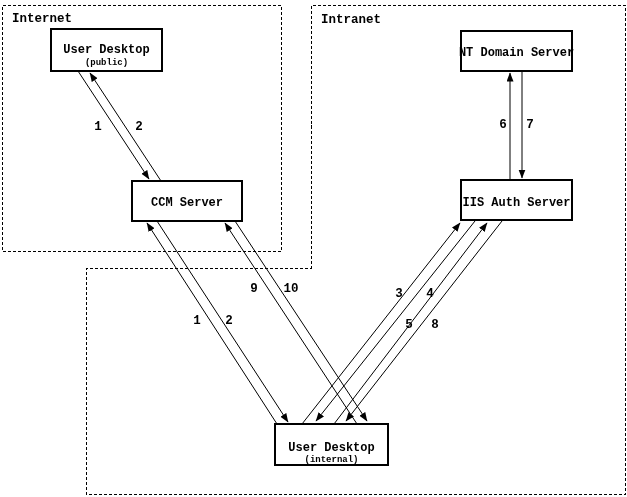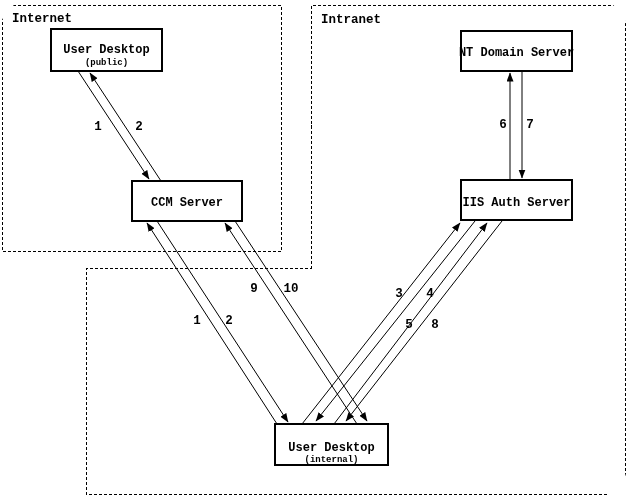--- a/index.html
+++ b/index.html
@@ -6,21 +6,20 @@
     margin: 0;
     padding: 0;
     background: #ffffff;
   }
   .stage {
     position: relative;
     width: 627px;
     height: 497px;
     background: #ffffff;
     overflow: hidden;
-    border-radius: 31px;
   }
   svg { display: block; }
   .zone-outline {
     fill: none;
     stroke: #000000;
     stroke-width: 1;
     stroke-dasharray: 3 2;
     shape-rendering: crispEdges;
   }
   .node-box {

